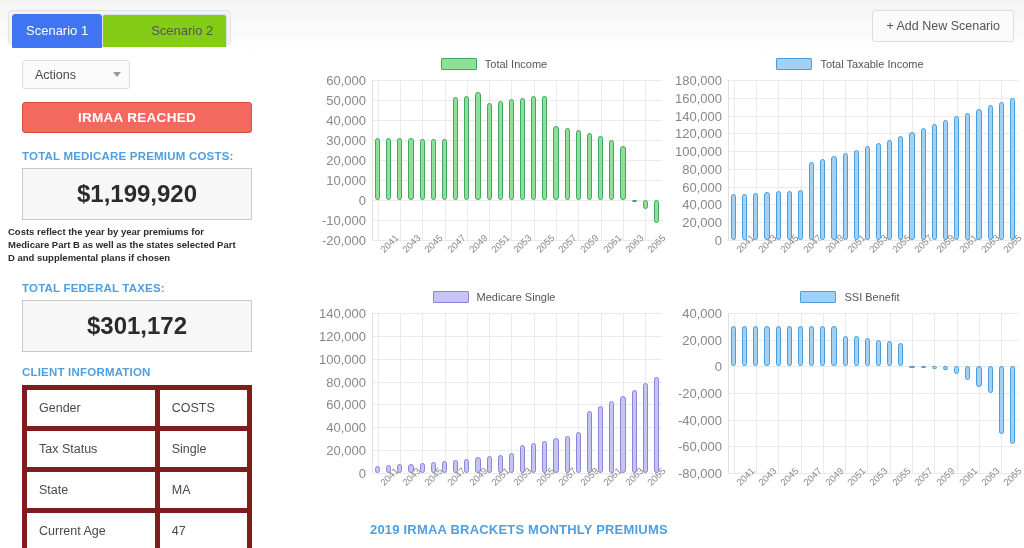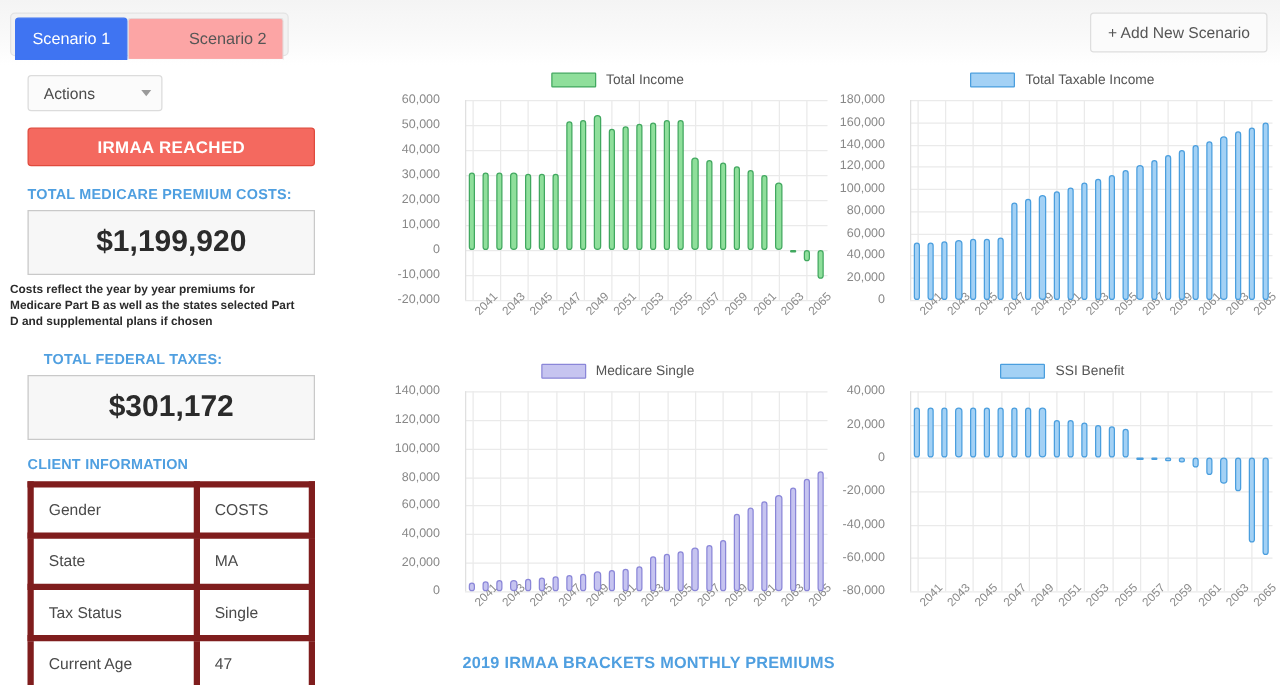--- a/index.html
+++ b/index.html
@@ -38,21 +38,21 @@
     border: 1px solid transparent;
     cursor: pointer;
     white-space: nowrap;
   }
   .tab.active {
     background: #3f74f2;
     color: #ffffff;
     border-color: #3f74f2;
   }
   .tab.inactive {
-    background: #fca5a5;
+    background: #84cc16;
     border: 1px solid #e0e0e0;
     border-bottom-color: #fbfbfb;
     color: #555;
     padding-left: 48px;
   }
   .add-scenario {
     position: absolute; right: 10px; top: 10px;
     font-size: 12.5px;
     color: #555;
     background: #fbfbfb;
@@ -160,23 +160,23 @@
   }
   .plot .vgridline {
     position: absolute; top: 0; bottom: 0;
     width: 1px; background: #eaeaea;
   }
   .plot .axis-y-line {
     position: absolute; left: 0; top: 0; bottom: 0; width: 1px;
     background: #e0e0e0;
   }
   .ylab {
-    position: absolute; right: 100%; margin-right: 20px;
+    position: absolute; right: 100%; margin-right: 6px;
     transform: translateY(-50%);
-    font-size: 10px; color: #888;
+    font-size: 13px; color: #888;
     white-space: nowrap;
   }
   .xlab {
     position: absolute;
     top: 100%; margin-top: 7px;
     font-size: 9.5px; color: #8a8a8a;
     transform-origin: left top;
     transform: rotate(-45deg);
     white-space: nowrap;
   }
@@ -208,38 +208,38 @@
       <span class="lbl">Actions</span>
       <span class="caret"></span>
     </div>
 
     <div class="irmaa-banner">IRMAA REACHED</div>
 
     <div class="section-label" style="left:22px; top:98px;">TOTAL MEDICARE PREMIUM COSTS:</div>
     <div class="bigbox" style="left:22px; top:116px; width:230px; height:52px;">$1,199,920</div>
     <div class="note">Costs reflect the year by year premiums for Medicare Part B as well as the states selected Part D and supplemental plans if chosen</div>
 
-    <div class="section-label" style="left:22px; top:230px;margin-left:13px;">TOTAL FEDERAL TAXES:</div>
+    <div class="section-label" style="left:22px; top:230px;">TOTAL FEDERAL TAXES:</div>
     <div class="bigbox" style="left:22px; top:248px; width:230px; height:52px;">$301,172</div>
 
     <div class="section-label" style="left:22px; top:314px;">CLIENT INFORMATION</div>
 
     <table class="clientinfo">
       <tbody>
         <tr>
           <td class="k">Gender</td>
           <td>COSTS</td>
         </tr>
         <tr>
+          <td class="k">Tax Status</td>
+          <td>Single</td>
+        </tr>
+        <tr>
           <td class="k">State</td>
           <td>MA</td>
-        </tr>
-        <tr>
-          <td class="k">Tax Status</td>
-          <td>Single</td>
         </tr>
         <tr>
           <td class="k">Current Age</td>
           <td>47</td>
         </tr>
       </tbody>
     </table>
   </div>
 
   <div class="charts">

